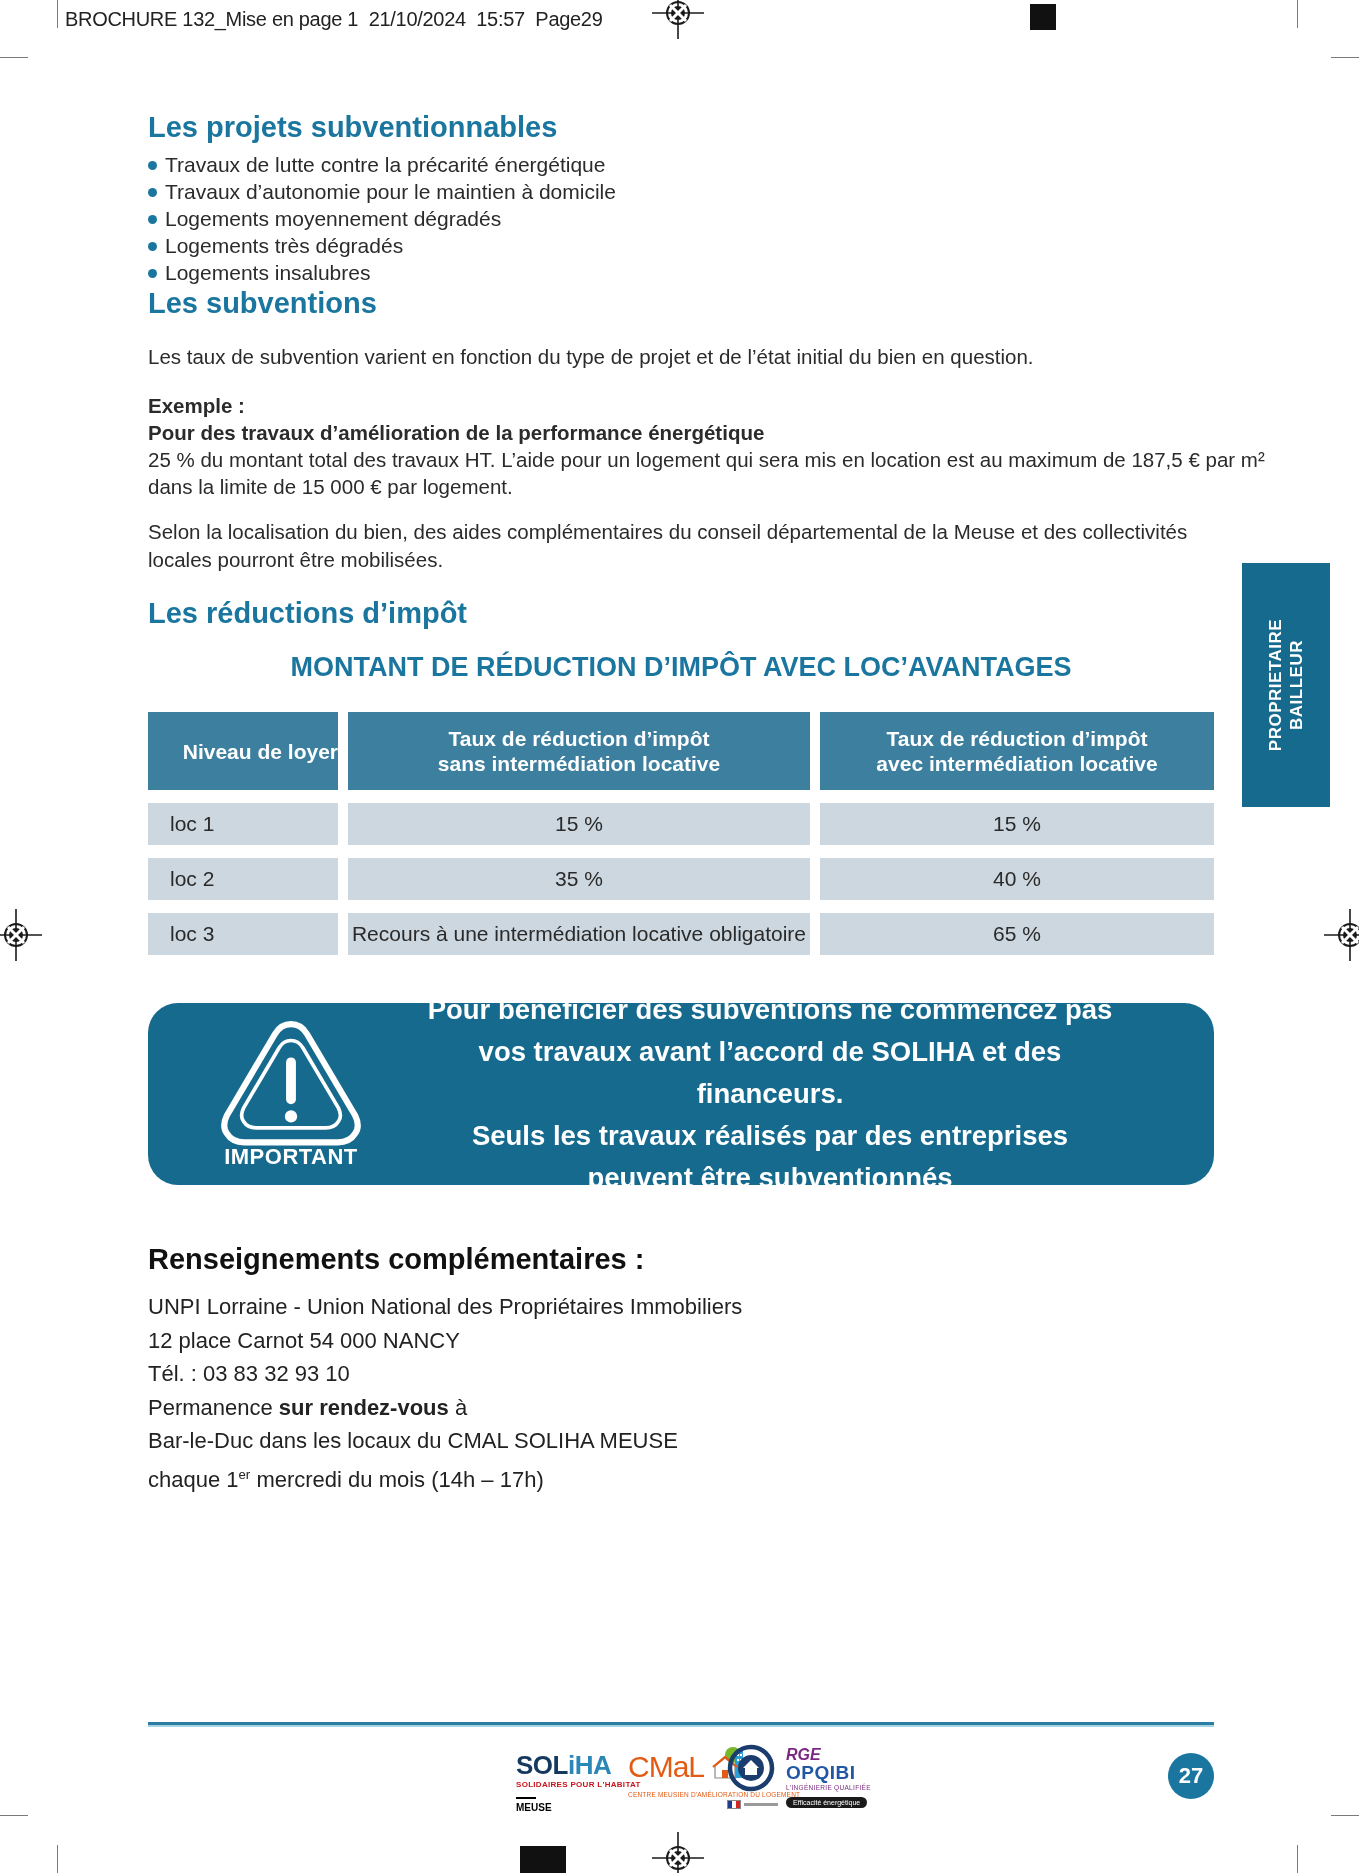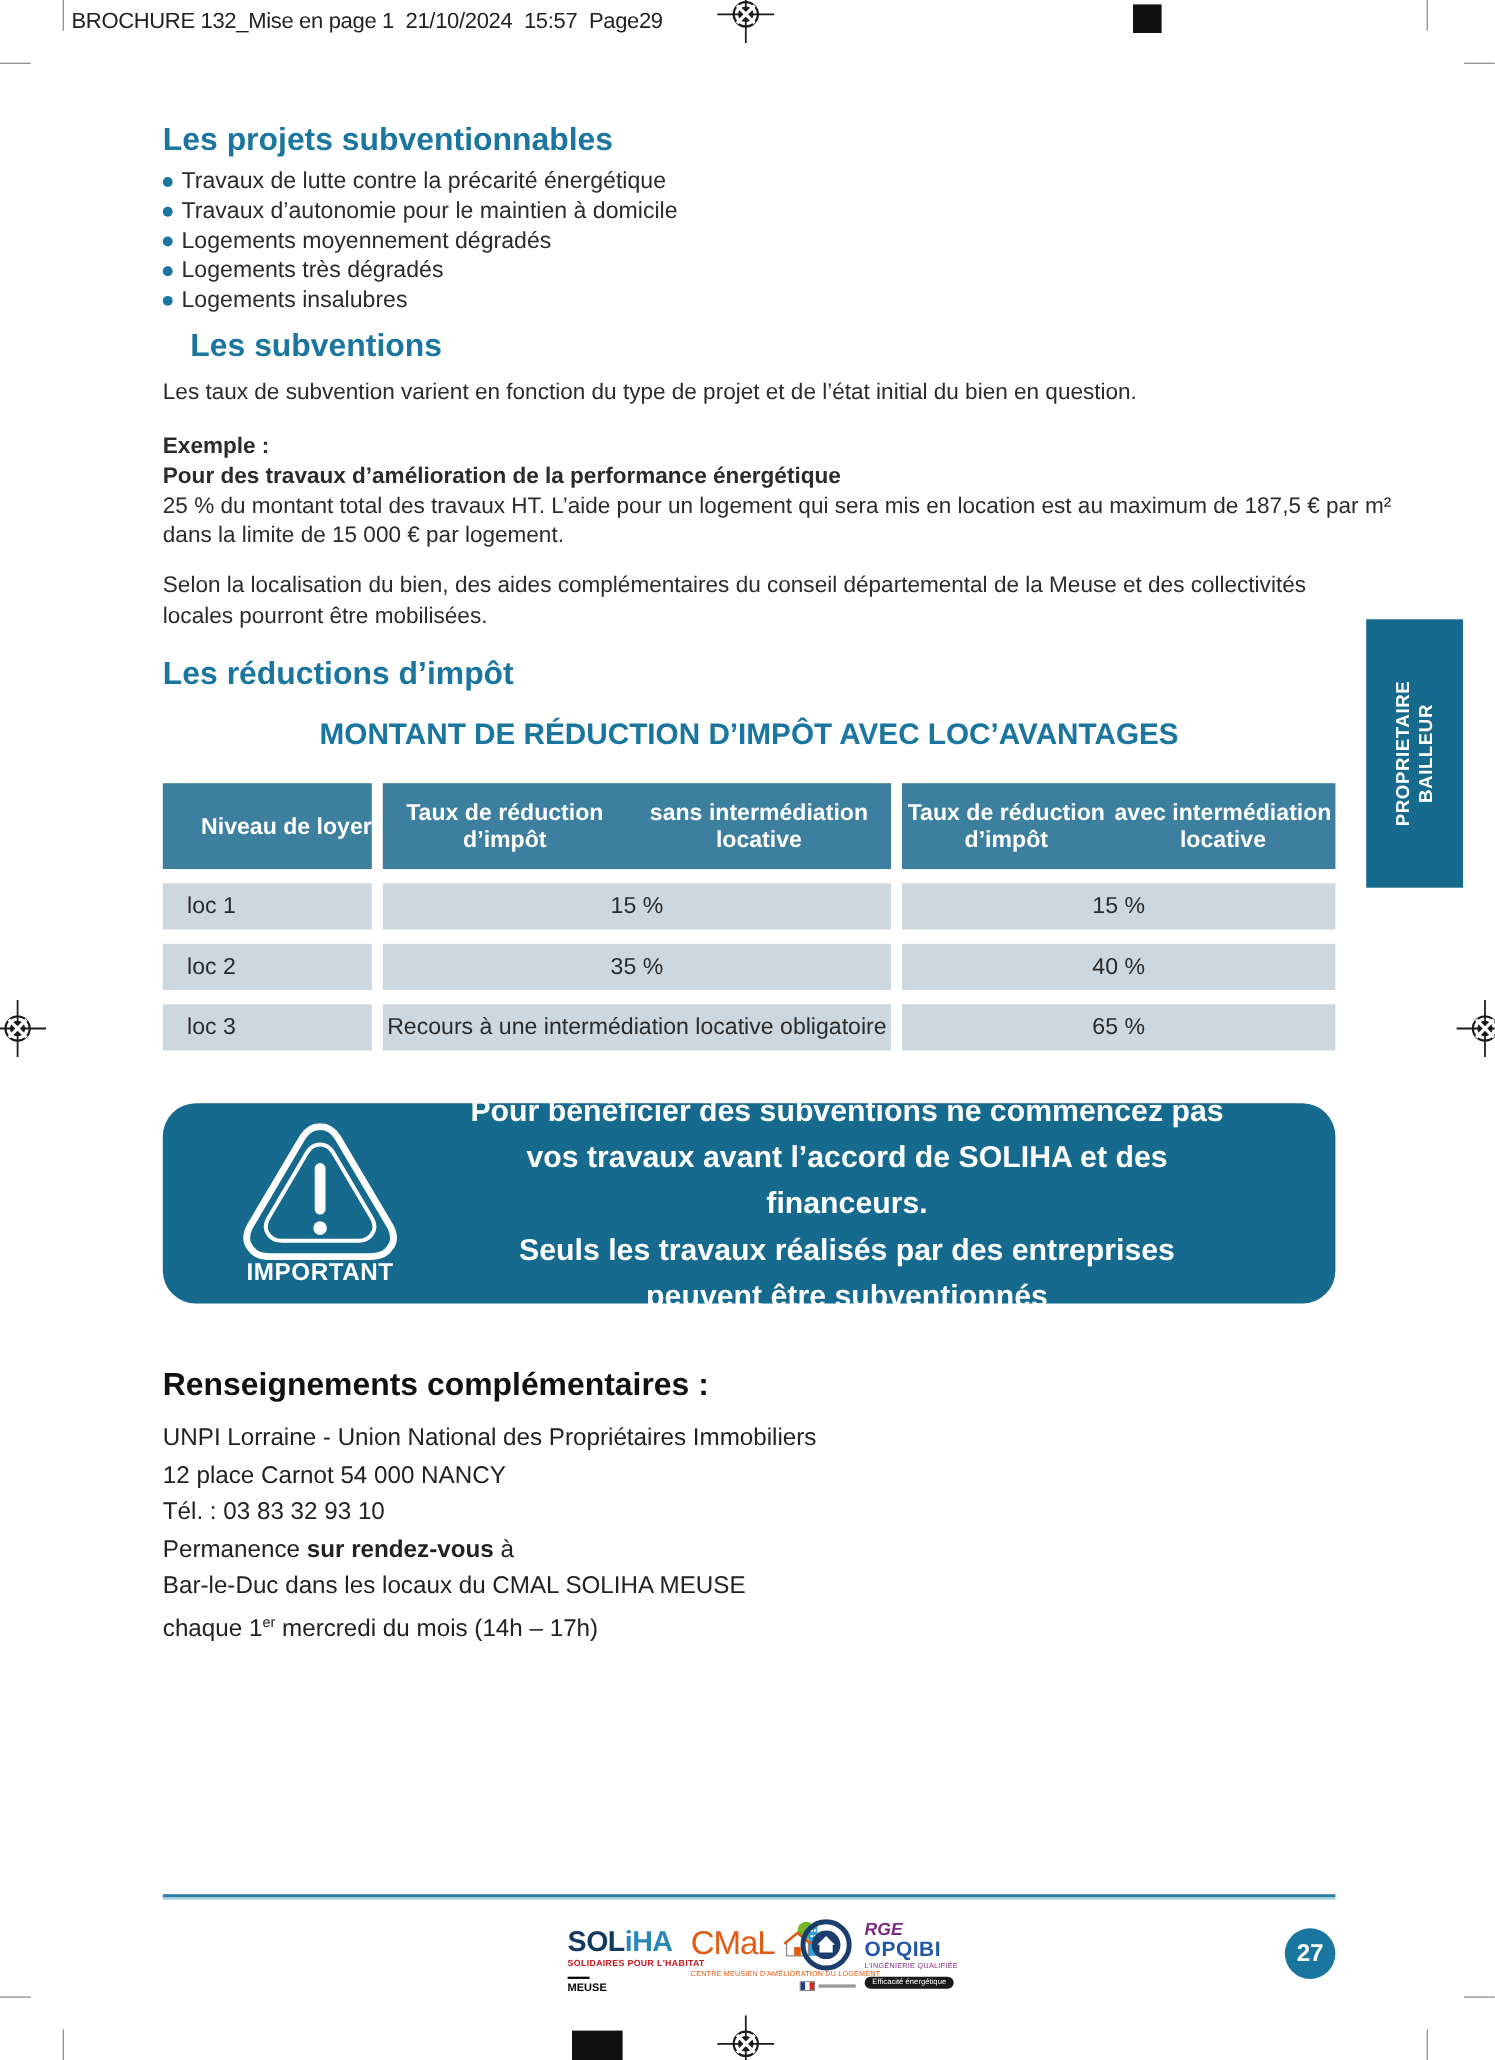--- a/index.html
+++ b/index.html
@@ -27,21 +27,21 @@
   .bullet{display:flex;align-items:center;font-size:21px;color:#2b2b2b;line-height:24px;}
   .dot{width:9px;height:9px;border-radius:50%;background:#1a769e;margin-right:8px;flex:none;}
   .exline{height:27px;line-height:27px;}
   .bold{font-weight:bold;}
   .table-title{width:100%;text-align:center;color:#1a769e;font-size:27px;font-weight:bold;}
   
   .grid{display:grid;grid-template-columns:190px 462px 394px;column-gap:10px;row-gap:13px;
         grid-template-rows:78px 42px 42px 42px;width:1066px;}
   .cell{display:flex;align-items:center;justify-content:center;}
   .cell.head{background:#3c7f9f;color:#fff;font-weight:bold;font-size:21px;line-height:25px;
-             text-align:center;flex-direction:row;}
+             text-align:center;flex-direction:column;}
   .cell.body{background:#ccd7e0;color:#2a2a2a;font-size:21px;}
   .cell.left{justify-content:flex-start;padding-left:22px;}
   
   .important{position:absolute;left:0;top:1003px;width:1066px;height:182px;background:#156a8e;
              border-radius:30px;display:flex;align-items:center;}
   .imp-icon{width:230px;flex:none;display:flex;flex-direction:column;align-items:center;justify-content:center;padding-left:28px;}
   .imp-label{color:#fff;font-weight:bold;font-size:22px;letter-spacing:0.5px;margin-top:-2px;}
   .imp-text{flex:1;padding-right:80px;text-align:center;color:#fff;font-weight:bold;
             font-size:27.5px;line-height:42px;}
   
@@ -155,21 +155,21 @@
       <div class="bullet">
           <span class="dot"></span>
           <span>Logements très dégradés</span>
         </div>
       <div class="bullet">
           <span class="dot"></span>
           <span>Logements insalubres</span>
         </div>
     </div>
 
-    <h2 class="teal blk" style="top:300px;margin-left:25px;">Les subventions</h2>
+    <h2 class="teal blk" style="top:288px;">Les subventions</h2>
 
     <div class="body-txt nowrap blk" style="top:345px;">Les taux de subvention varient en fonction du type de projet et de l’état initial du bien en question.</div>
 
     <div class="blk body-txt" style="top:392px;">
       <div class="exline bold">Exemple :</div>
       <div class="exline bold nowrap">Pour des travaux d’amélioration de la performance énergétique</div>
       <div class="exline nowrap">25 % du montant total des travaux HT. L’aide pour un logement qui sera mis en location est au maximum  de 187,5 € par m²</div>
       <div class="exline nowrap">dans la limite de 15 000 € par logement.</div>
     </div>
 

